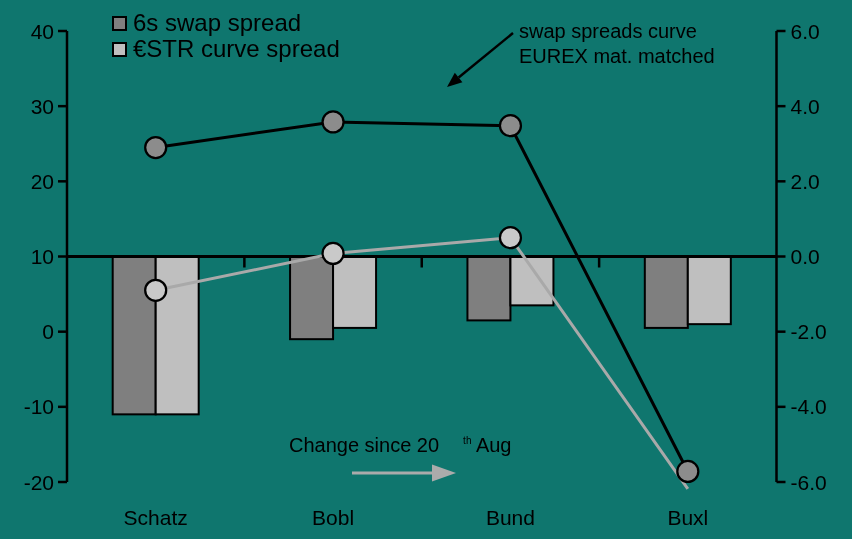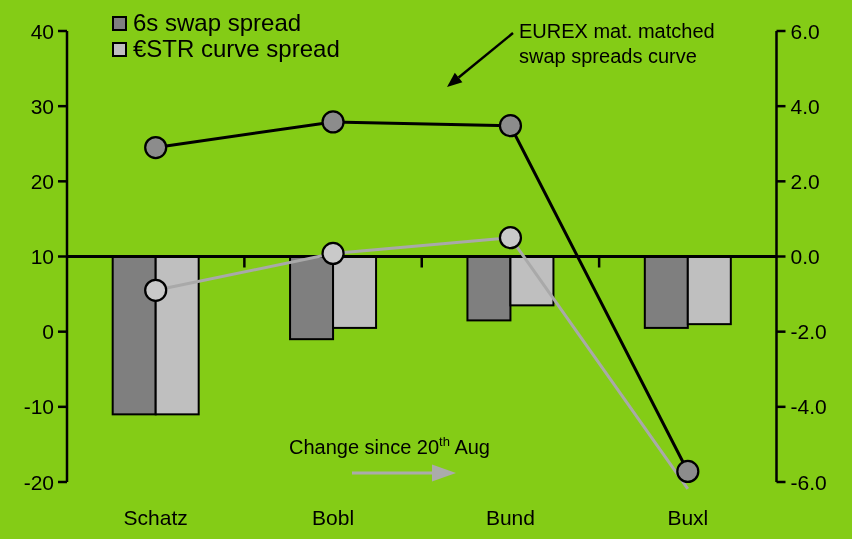--- a/index.html
+++ b/index.html
@@ -1,26 +1,26 @@
 <!DOCTYPE html>
 <html><head>
 <meta charset="utf-8">
 <style>
   html,body{margin:0;padding:0;background:#fff;font-family:"Liberation Sans",sans-serif;}
-  .stage{position:relative;width:852px;height:539px;background:#84cc16;overflow:hidden;}
+  .stage{position:relative;width:852px;height:539px;background:#0f766e;overflow:hidden;}
   svg{position:absolute;left:0;top:0;}
   text.ax{font-size:21px;fill:#000;}
   text.cat{font-size:21px;fill:#000;}
   .legend{position:absolute;left:112px;top:10px;}
   .lrow{display:flex;align-items:center;height:26px;}
   .swatch{width:11px;height:11px;border:2px solid #000;margin-right:6px;flex:0 0 auto;}
   .ltext{font-size:24px;color:#000;white-space:nowrap;}
   .anno-curve{position:absolute;left:519px;top:19px;font-size:20px;line-height:25px;color:#000;white-space:nowrap;}
   .anno-change{position:absolute;left:289px;top:434px;font-size:20px;color:#000;white-space:nowrap;}
-  .anno-change sup{font-size:13px;}
+  .anno-change sup{font-size:10px;margin-left:24px;}
 </style>
 </head>
 <body>
 
 <div class="stage">
 
   <svg id="plot" width="852" height="539" viewBox="0 0 852 539">
       <line x1="67" y1="31" x2="67" y2="482" stroke="#000" stroke-width="2.5"></line>
       <line x1="58" y1="31" x2="67" y2="31" stroke="#000" stroke-width="2.5"></line>
       <text x="54" y="38.5" text-anchor="end" class="ax">40</text>
@@ -87,19 +87,19 @@
       <span class="swatch" style="background: rgb(127, 127, 127);"></span>
       <span class="ltext">6s swap spread</span>
     </div>
     <div class="lrow">
       <span class="swatch" style="background: rgb(191, 191, 191);"></span>
       <span class="ltext">€STR curve spread</span>
     </div>
   </div>
 
   <div class="anno-curve">
+    <div>swap spreads curve</div>
     <div>EUREX mat. matched</div>
-    <div>swap spreads curve</div>
   </div>
 
   <div class="anno-change"><span>Change since 20</span><sup>th</sup><span> Aug</span></div>
 
 </div>
 
 </body></html>

